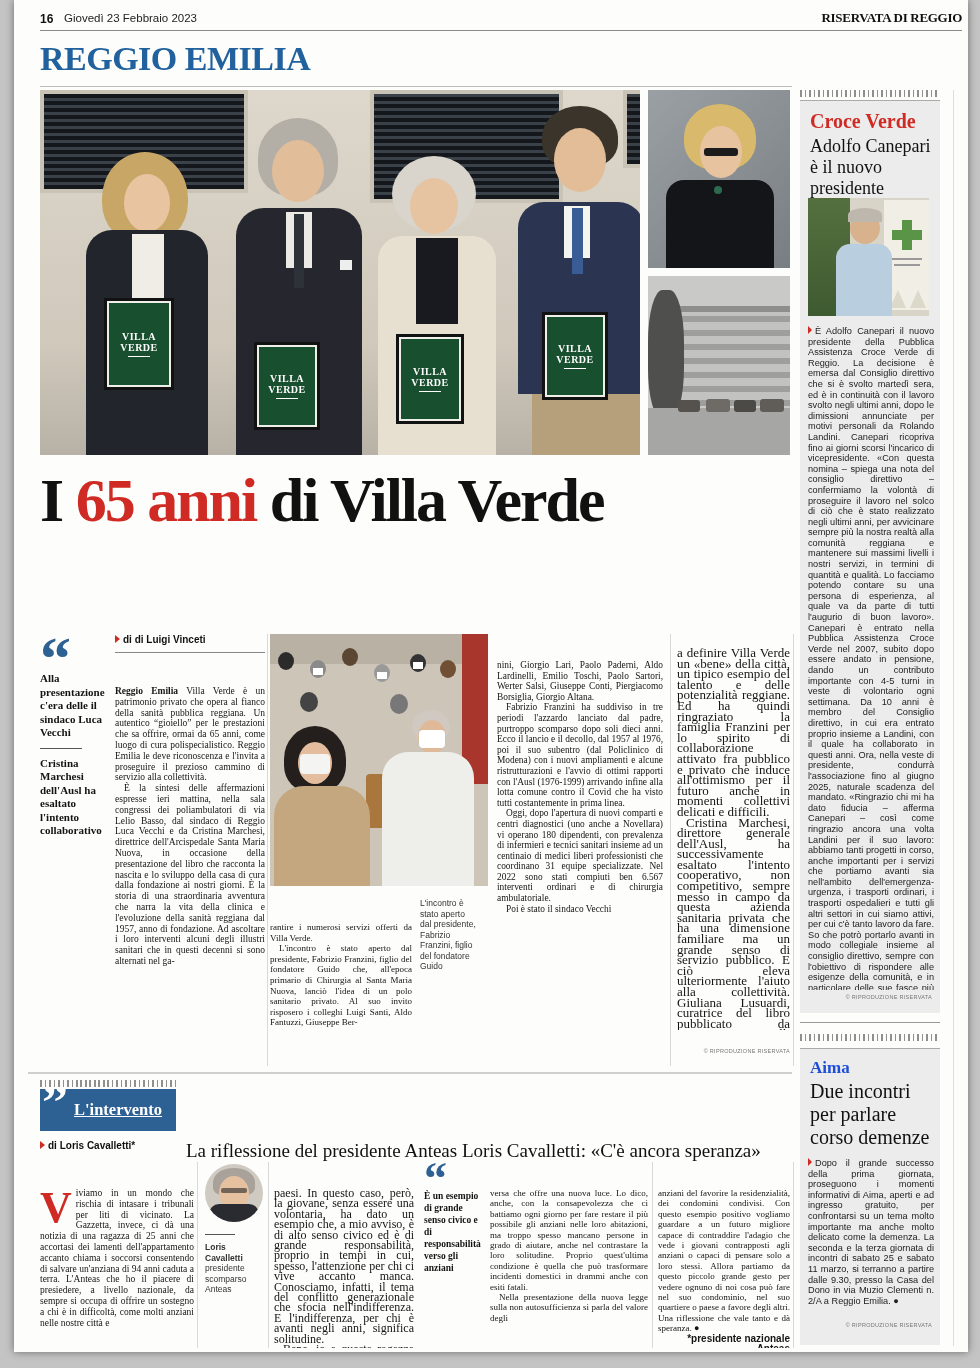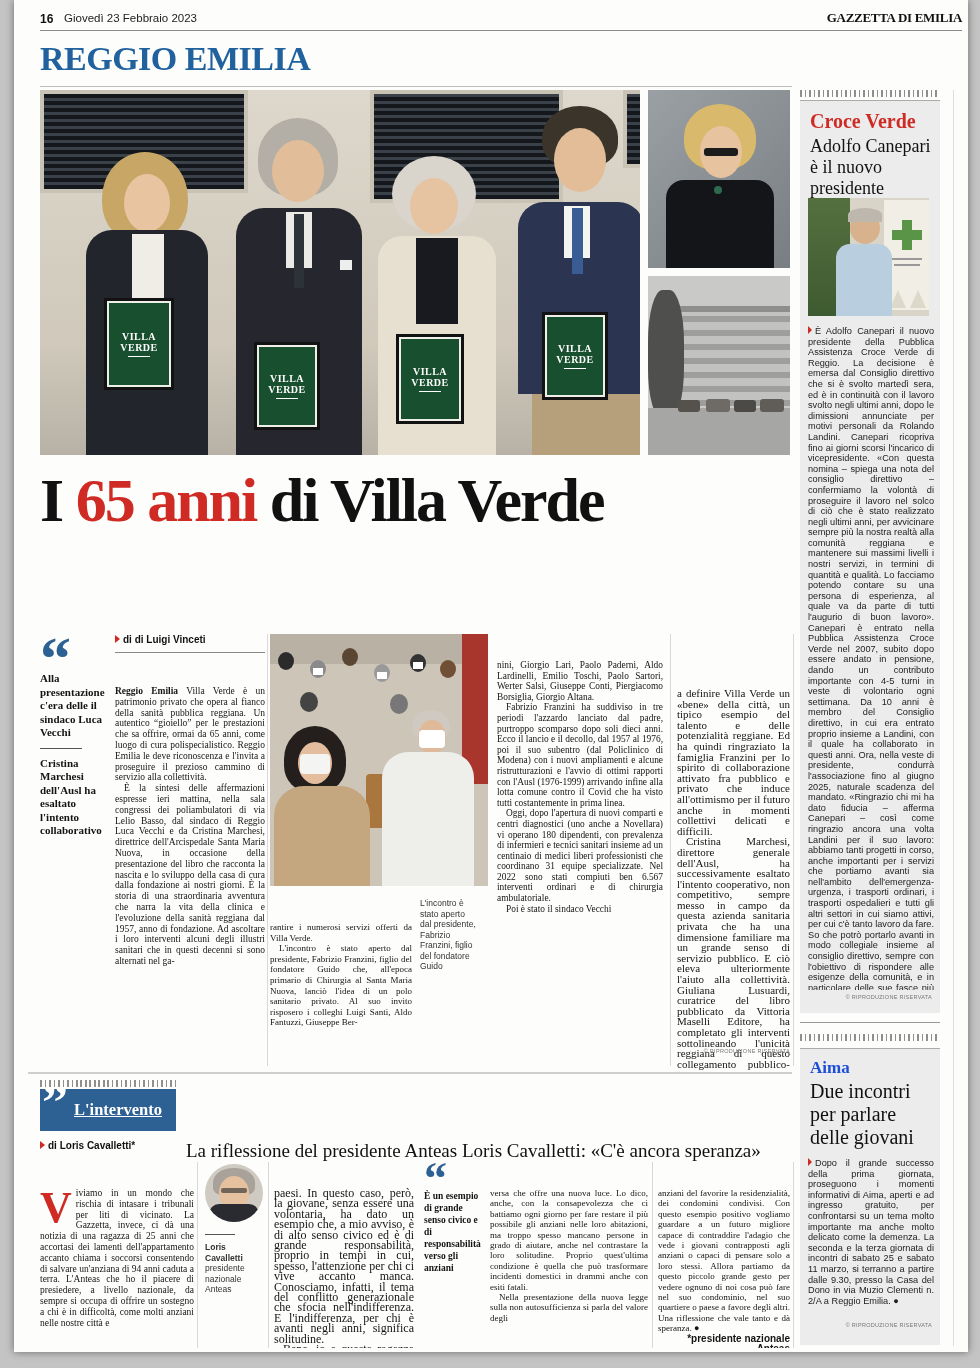--- a/index.html
+++ b/index.html
@@ -37,21 +37,21 @@
        font-family:"Liberation Sans","DejaVu Sans",sans-serif;}
 </style>
 </head>
 <body>
 
 <div id="canvas">
   <div class="sheet"></div>
 
   <div class="abs san" style="left:40px;top:12px;font-weight:bold;font-size:12px;">16</div>
   <div class="abs san" style="left:64px;top:12px;font-size:11.5px;color:#222;">Giovedì 23 Febbraio 2023</div>
-  <div class="abs ser" style="left:700px;top:10px;width:262px;text-align:right;font-weight:bold;font-size:13px;letter-spacing:-0.3px;">GAZZETTA DI EMILIA</div>
+  <div class="abs ser" style="left:700px;top:10px;width:262px;text-align:right;font-weight:bold;font-size:13px;letter-spacing:-0.3px;">RISERVATA DI REGGIO</div>
   <div class="abs rule" style="left:40px;top:30px;width:922px;height:1px;"></div>
   <div class="abs ser" style="left:40px;top:40px;font-weight:bold;font-size:34px;letter-spacing:-0.5px;color:#20619e;">REGGIO EMILIA</div>
   <div class="abs" style="left:40px;top:86px;width:752px;height:1px;background:#bdbdbd;"></div>
   <div class="dotted" style="left:800px;top:90px;width:140px;"></div>
   <div class="vrule" style="left:953px;top:90px;height:1256px;background:#ddd;"></div>
 
   <div class="photo" style="left:40px;top:90px;width:600px;height:365px;background:linear-gradient(#ded8cc,#cfc8bb 70%,#b8b2a6);">
     <div class="blind" style="left:0;top:0;width:200px;height:95px;"></div>
     <div class="blind" style="left:330px;top:0;width:185px;height:105px;"></div>
     <div class="blind" style="left:583px;top:0;width:17px;height:70px;"></div>
@@ -175,21 +175,21 @@
 
   <div class="abs ser col" style="left:497px;top:634px;width:166px;height:432px;font-size:9.4px;line-height:10.6px;">
     <p class="noind">nini, Giorgio Lari, Paolo Paderni, Aldo Lardinelli, Emilio Toschi, Paolo Sartori, Werter Salsi, Giuseppe Conti, Piergiacomo Borsiglia, Giorgio Altana.</p>
     <p>Fabrizio Franzini ha suddiviso in tre periodi l'azzardo lanciato dal padre, purtroppo scomparso dopo soli dieci anni. Ecco il lancio e il decollo, dal 1957 al 1976, poi il suo subentro (dal Policlinico di Modena) con i nuovi ampliamenti e alcune ristrutturazioni e l'avvio di ottimi rapporti con l'Ausl (1976-1999) arrivando infine alla lotta comune contro il Covid che ha visto tutti costantemente in prima linea.</p>
     <p>Oggi, dopo l'apertura di nuovi comparti e centri diagnostici (uno anche a Novellara) vi operano 180 dipendenti, con prevalenza di infermieri e tecnici sanitari insieme ad un centinaio di medici liberi professionisti che coordinano 31 equipe specializzate. Nel 2022 sono stati compiuti ben 6.567 interventi ordinari e di chirurgia ambulatoriale.</p>
     <p>Poi è stato il sindaco Vecchi</p>
   </div>
 
   <div class="vrule" style="left:670px;top:634px;height:432px;"></div>
 
-  <div class="abs ser col" style="left:677px;top:662px;width:113px;height:408px;font-size:11px;line-height:10.6px;">
+  <div class="abs ser col" style="left:677px;top:622px;width:113px;height:408px;font-size:13px;line-height:10.6px;">
     <p class="noind">a definire Villa Verde un «bene» della città, un tipico esempio del talento e delle potenzialità reggiane. Ed ha quindi ringraziato la famiglia Franzini per lo spirito di collaborazione attivato fra pubblico e privato che induce all'ottimismo per il futuro anche in momenti collettivi delicati e difficili.</p>
     <p>Cristina Marchesi, direttore generale dell'Ausl, ha successivamente esaltato l'intento cooperativo, non competitivo, sempre messo in campo da questa azienda sanitaria privata che ha una dimensione familiare ma un grande senso di servizio pubblico. E ciò eleva ulteriormente l'aiuto alla collettività. Giuliana Lusuardi, curatrice del libro pubblicato da Vittoria Maselli Editore, ha completato gli interventi sottolineando l'unicità reggiana di questo collegamento pubblico-privato attestato nei racconti e nelle oltre 30 testimonianze che compongono il volume arricchito da decine di storiche immagini. ●</p>
   </div>
   <div class="copyright" style="left:677px;top:1048px;width:113px;">© RIPRODUZIONE RISERVATA</div>
   <div class="vrule" style="left:793px;top:634px;height:432px;"></div>
 
   <div class="abs" style="left:28px;top:1072px;width:764px;height:2px;background:#cfcfcf;"></div>
 
   <div class="dotted" style="left:40px;top:1080px;width:136px;"></div>
   <div class="abs" style="left:40px;top:1089px;width:136px;height:42px;background:#2d6093;color:#fff;overflow:hidden;">
@@ -211,21 +211,21 @@
     <div class="abs" style="left:8px;top:4px;width:42px;height:28px;background:#a8a29a;border-radius:50% 50% 30% 30%;"></div>
     <div class="abs" style="left:14px;top:12px;width:30px;height:34px;background:#e6c1a0;border-radius:50%;"></div>
     <div class="abs" style="left:16px;top:24px;width:26px;height:5px;background:#333;opacity:.65;border-radius:2px;"></div>
     <div class="abs" style="left:4px;top:40px;width:50px;height:18px;background:#2a2b30;border-radius:10px 10px 0 0;"></div>
   </div>
   <div class="abs" style="left:205px;top:1234px;width:30px;height:1px;background:#555;"></div>
   <div class="abs cap" style="left:205px;top:1242px;width:58px;">
     <div style="font-weight:bold;">Loris</div>
     <div style="font-weight:bold;">Cavalletti</div>
     <div>presidente</div>
-    <div>nazionale</div>
+    <div>scomparso</div>
     <div>Anteas</div>
   </div>
   <div class="vrule" style="left:268px;top:1162px;height:186px;"></div>
 
   <div class="abs ser col" style="left:274px;top:1162px;width:140px;height:186px;font-size:12px;line-height:10.4px;">
     <p class="noind">paesi. In questo caso, però, la giovane, senza essere una volontaria, ha dato un esempio che, a mio avviso, è di alto senso civico ed è di grande responsabilità, proprio in tempi in cui, spesso, l'attenzione per chi ci vive accanto manca. Conosciamo, infatti, il tema del conflitto generazionale che sfocia nell'indifferenza. E l'indifferenza, per chi è avanti negli anni, significa solitudine.</p>
     <p>Bene, io a questa ragazza vorrei dire grazie: col suo piccolo gesto ci ha servizi una storia di-</p>
   </div>
 
   <div class="abs" style="left:424px;top:1156px;width:62px;">
@@ -264,19 +264,19 @@
   <div class="abs sidebody" style="left:808px;top:326px;width:126px;height:664px;">
     <span class="marker" style="border-left-width:4px;"></span><span>È Adolfo Canepari il nuovo presidente della Pubblica Assistenza Croce Verde di Reggio. La decisione è emersa dal Consiglio direttivo che si è svolto martedì sera, ed è in continuità con il lavoro svolto negli ultimi anni, dopo le dimissioni annunciate per motivi personali da Rolando Landini. Canepari ricopriva fino ai giorni scorsi l'incarico di vicepresidente. «Con questa nomina – spiega una nota del consiglio direttivo – confermiamo la volontà di proseguire il lavoro nel solco di ciò che è stato realizzato negli ultimi anni, per avvicinare sempre più la nostra realtà alla comunità reggiana e mantenere sui massimi livelli i nostri servizi, in termini di quantità e qualità. Lo facciamo potendo contare su una persona di esperienza, al quale va da parte di tutti l'augurio di buon lavoro». Canepari è entrato nella Pubblica Assistenza Croce Verde nel 2007, subito dopo essere andato in pensione, dando un contributo importante con 4-5 turni in veste di volontario ogni settimana. Da 10 anni è membro del Consiglio direttivo, in cui era entrato proprio insieme a Landini, con il quale ha collaborato in questi anni. Ora, nella veste di presidente, condurrà l'associazione fino al giugno 2025, naturale scadenza del mandato. «Ringrazio chi mi ha dato fiducia – afferma Canepari – così come ringrazio ancora una volta Landini per il suo lavoro: abbiamo tanti progetti in corso, anche importanti per i servizi che portiamo avanti sia nell'ambito dell'emergenza-urgenza, i trasporti ordinari, i trasporti ospedalieri e tutti gli altri settori in cui siamo attivi, per cui c'è tanto lavoro da fare. So che potrò portarlo avanti in modo collegiale insieme al consiglio direttivo, sempre con l'obiettivo di rispondere alle esigenze della comunità, e in particolare delle sue fasce più deboli, e questo mi trasmette grande energia e fiducia». ●</span>
   </div>
   <div class="copyright" style="left:808px;top:994px;width:124px;">© RIPRODUZIONE RISERVATA</div>
 
   <div class="abs" style="left:800px;top:1022px;width:140px;height:1px;background:#999;"></div>
   <div class="dotted" style="left:800px;top:1034px;width:140px;"></div>
 
   <div class="abs" style="left:800px;top:1048px;width:140px;height:296px;background:#ececec;border-top:1px solid #aaa;"></div>
   <div class="abs ser" style="left:810px;top:1058px;font-weight:bold;font-size:17px;color:#1d4ed8;">Aima</div>
-  <div class="abs ser" style="left:810px;top:1080px;width:122px;font-size:20px;line-height:23px;">Due incontri per parlare delle giovani</div>
+  <div class="abs ser" style="left:810px;top:1080px;width:122px;font-size:20px;line-height:23px;">Due incontri per parlare corso demenze</div>
   <div class="abs sidebody" style="left:808px;top:1158px;width:126px;height:158px;">
     <span class="marker" style="border-left-width:4px;"></span><span>Dopo il grande successo della prima giornata, proseguono i momenti informativi di Aima, aperti e ad ingresso gratuito, per confrontarsi su un tema molto importante ma anche molto delicato come la demenza. La seconda e la terza giornata di incontri di sabato 25 e sabato 11 marzo, si terranno a partire dalle 9.30, presso la Casa del Dono in via Muzio Clementi n. 2/A a Reggio Emilia. ●</span>
   </div>
   <div class="copyright" style="left:808px;top:1322px;width:124px;">© RIPRODUZIONE RISERVATA</div>
 
 </div>
 
 </body></html>

